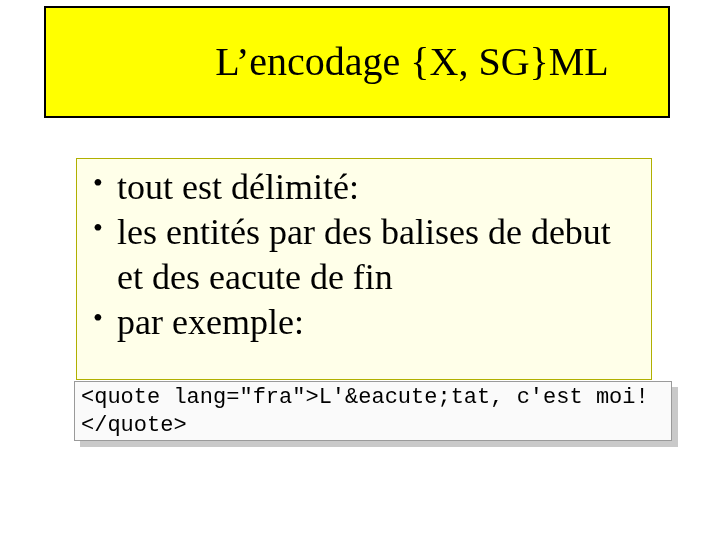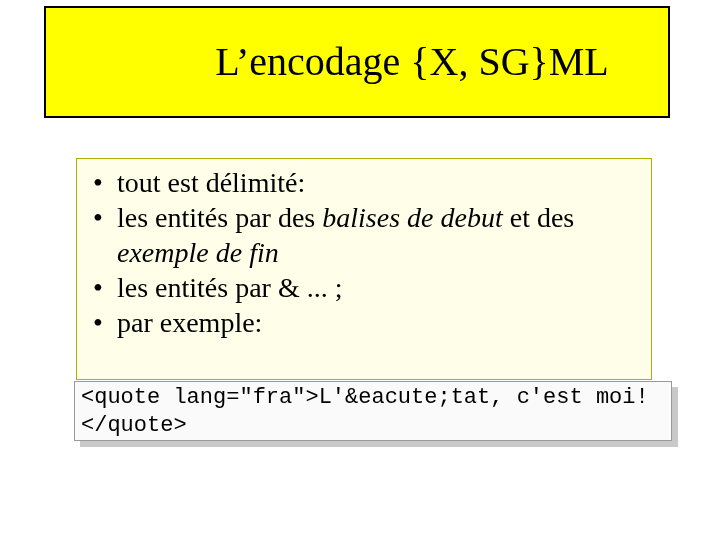--- a/index.html
+++ b/index.html
@@ -42,38 +42,38 @@
     top: 158px;
     left: 76px;
     width: 576px;
     height: 222px;
     background: #ffffe9;
     border: 1px solid #b0b000;
   }
   .body-list {
     list-style: none;
     padding: 6px 10px 6px 14px;
-    font-size: 28px;
+    font-size: 36px;
     color: #000;
     line-height: 1.25;
   }
   .body-list li {
     position: relative;
     padding-left: 26px;
     margin-bottom: 0;
   }
   .body-list li::before {
     content: "•";
     position: absolute;
     left: 2px;
     top: 0;
     font-size: 28px;
     line-height: 1.25;
   }
-  .italic { font-style: italic; }
+  .italic { }
   .code-wrap {
     position: absolute;
     top: 381px;
     left: 74px;
     width: 604px;
     height: 66px;
   }
   .code-shadow {
     position: absolute;
     top: 6px;
@@ -104,23 +104,22 @@
 <div class="slide">
 
   <div class="title-bar">
     <div class="title-text">L’encodage {X, SG}ML</div>
   </div>
 
   <div class="body-box">
     <ul class="body-list">
       <li><span>tout est délimité:</span></li>
       <li>
-        <span>les entités par des </span><span class="italic">balises de debut</span><span> et des </span><span class="italic">exemple de fin</span>
+        <span>les entités par des </span><span class="italic">balises de debut</span><span> et des </span><span class="italic">eacute de fin</span>
       </li>
-      <li><span>les entités par &amp; ... ;</span></li>
       <li><span>par exemple:</span></li>
     </ul>
   </div>
 
   <div class="code-wrap">
     <div class="code-shadow"></div>
     <div class="code-box">&lt;quote lang="fra"&gt;L'&amp;eacute;tat, c'est moi!
 &lt;/quote&gt;</div>
   </div>
 

